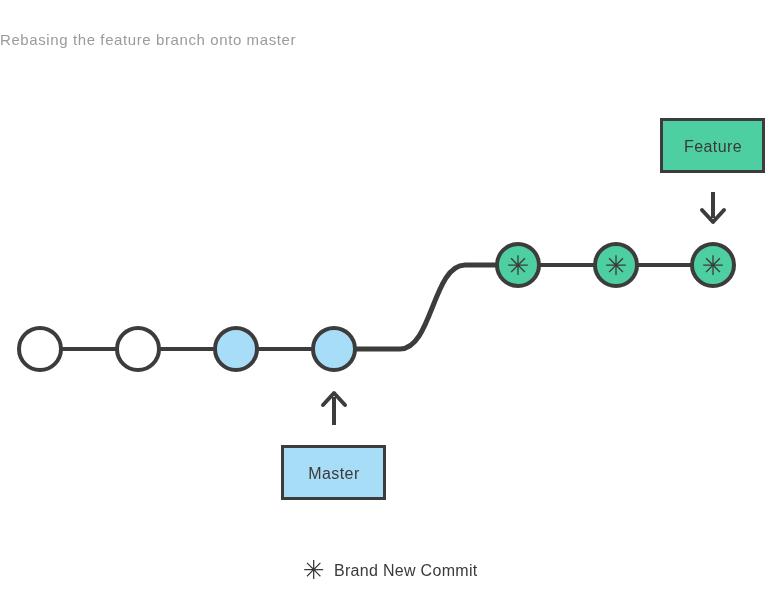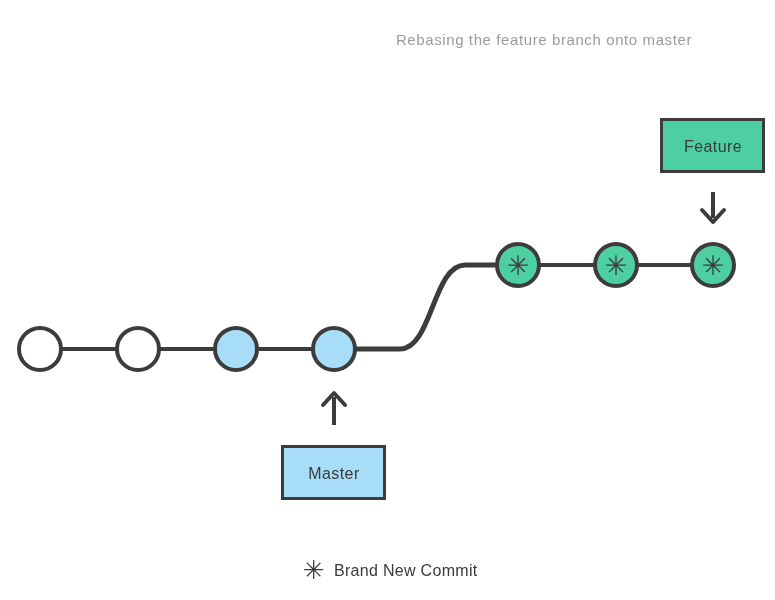--- a/index.html
+++ b/index.html
@@ -25,21 +25,21 @@
     left: 0;
     width: 775px;
     height: 600px;
     display: block;
   }
   .diagram-title {
     position: absolute;
     top: 31px;
     left: 0;
     width: 692px;
-    text-align: right;
+    text-align: left;
     font-size: 15px;
     letter-spacing: 0.6px;
     color: #9b9b9b;
     font-family: "Liberation Sans", "DejaVu Sans", sans-serif;
   }
   .branch-label-text {
     font-size: 16px;
     letter-spacing: 0.4px;
     fill: #3a3a3a;
     font-family: "Liberation Sans", "DejaVu Sans", sans-serif;

